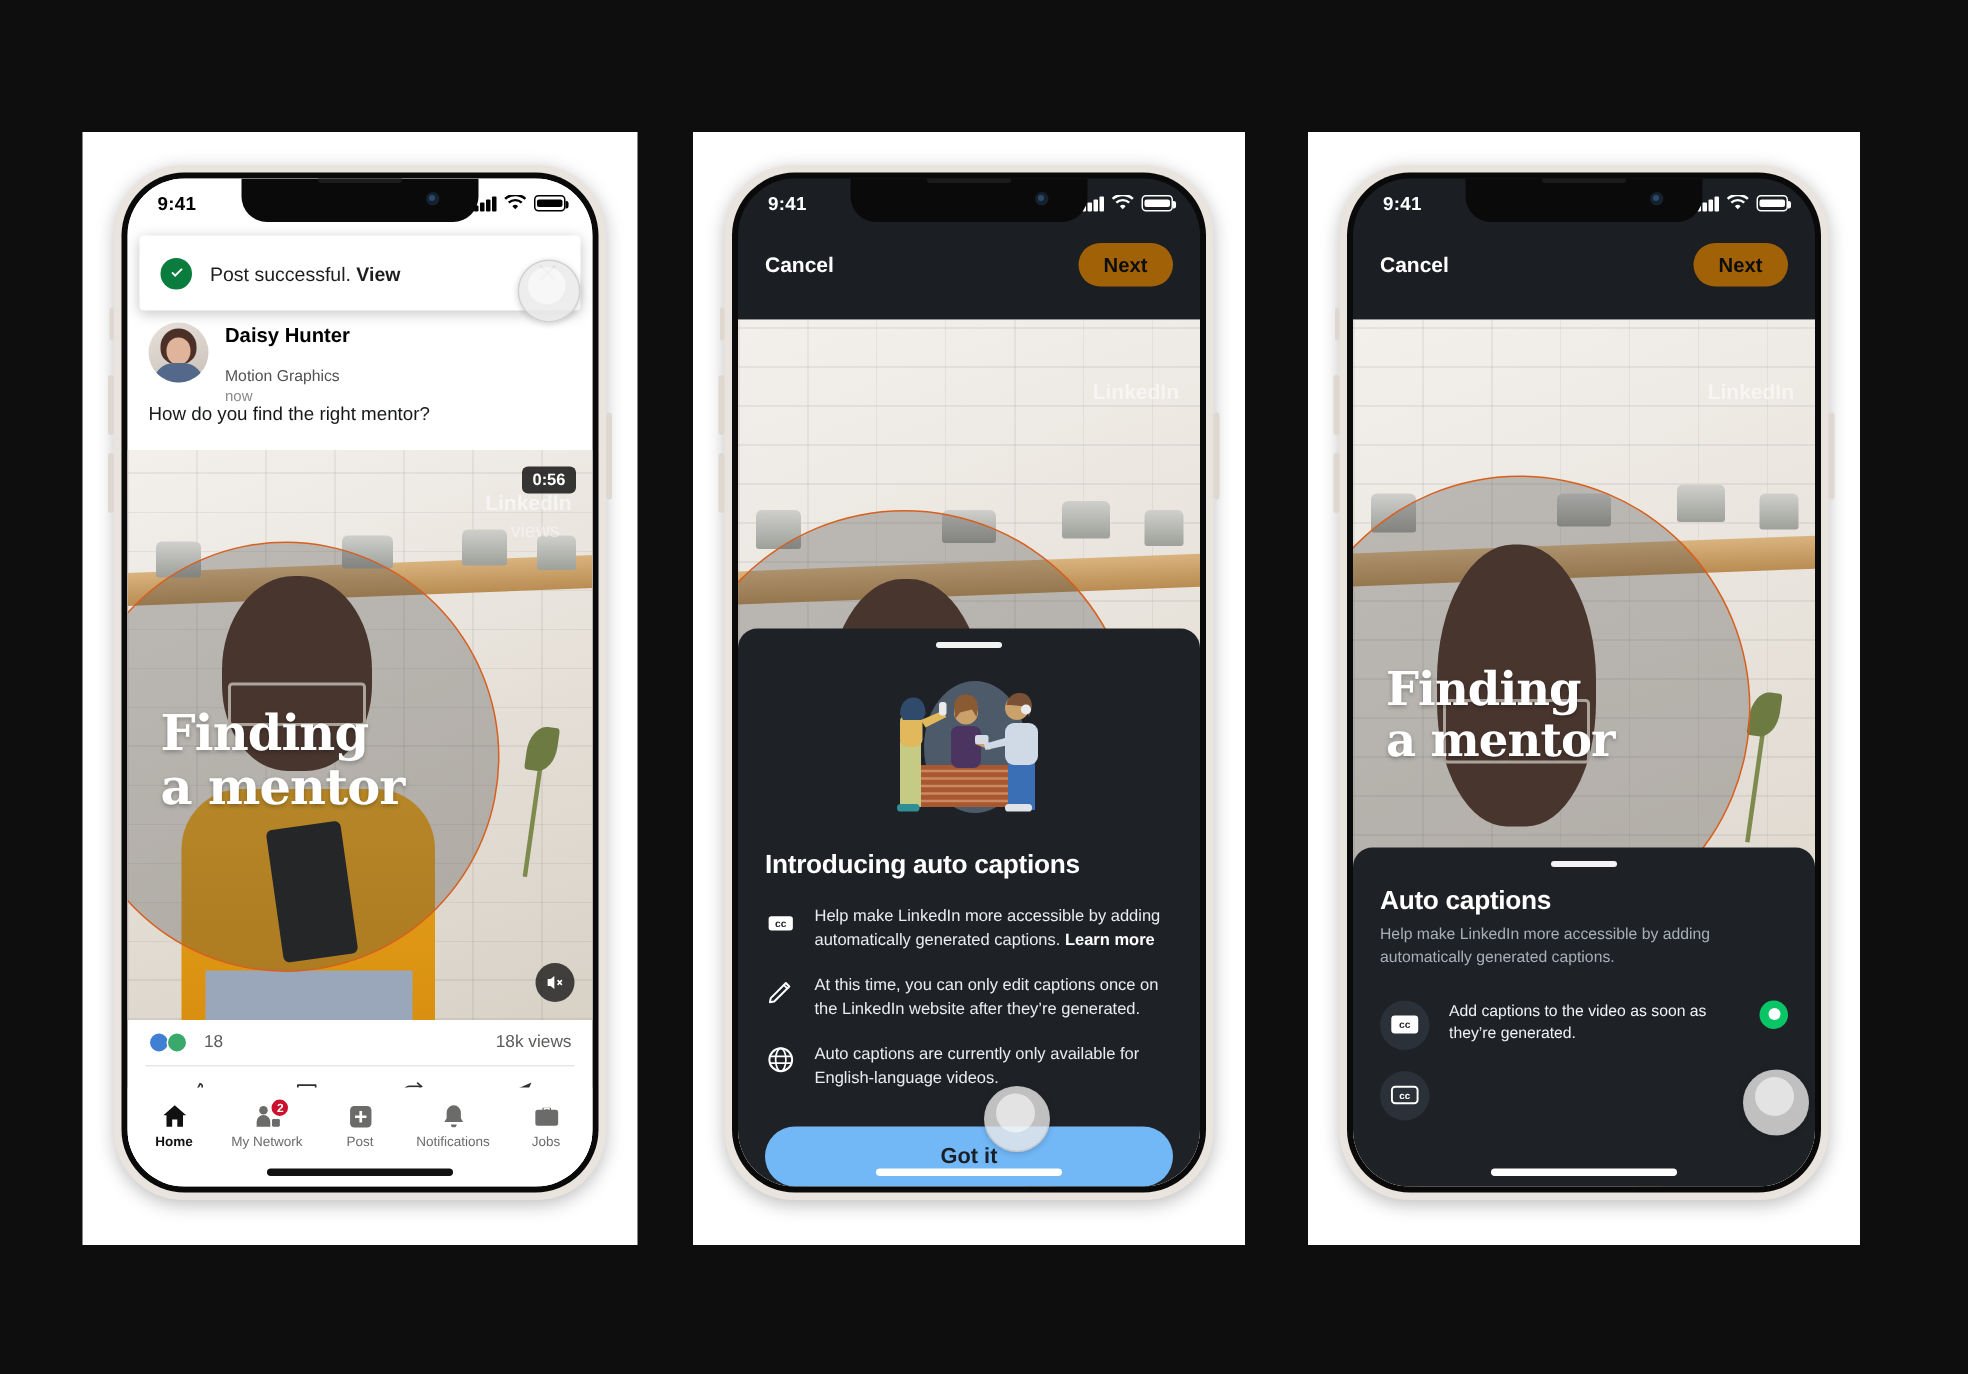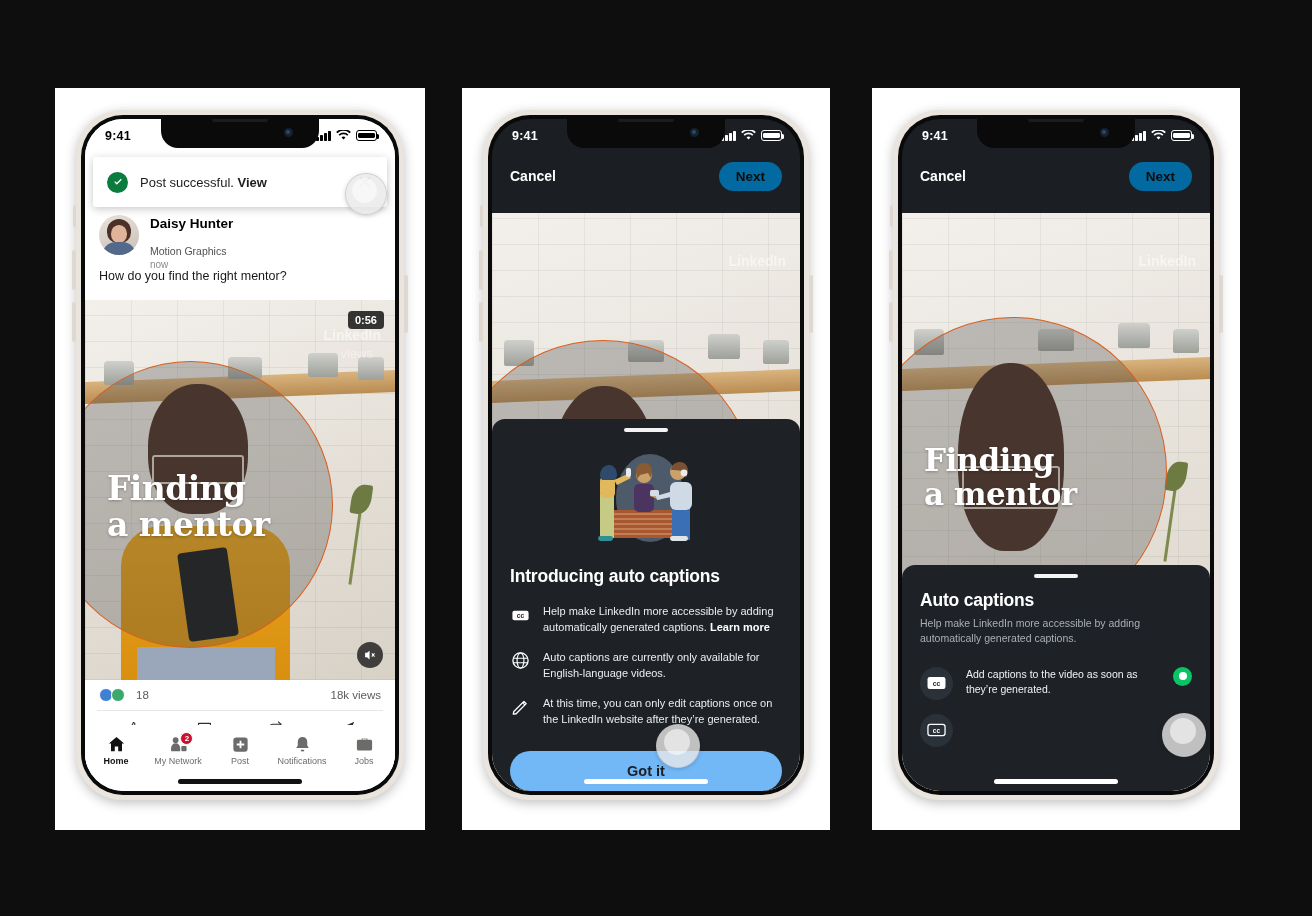--- a/index.html
+++ b/index.html
@@ -189,21 +189,21 @@
   .badge { position: absolute; left: 54%; top: -3px; background: #cb112d; color: #fff;
            font-size: 8px; font-weight: bold; min-width: 13px; height: 13px;
            border-radius: 7px; display: flex; align-items: center;
            justify-content: center; padding: 0 3px; border: 1.5px solid #fff; }
 
   
   .navbar { position: absolute; left: 0; right: 0; top: 33px; height: 48px;
             display: flex; align-items: center; justify-content: space-between;
             padding: 0 18px; z-index: 20; }
   .nav-cancel { color: #fff; font-size: 14px; font-weight: bold; }
-  .nav-next { background: #0369a1; color: #0d0d0d; font-size: 13.5px; font-weight: bold;
+  .nav-next { background: #a16207; color: #0d0d0d; font-size: 13.5px; font-weight: bold;
               padding: 7px 17px; border-radius: 16px; }
 
   .vidwrap { position: absolute; left: 0; right: 0; top: 94px; bottom: 0;
              overflow: hidden; background: #cfc8be; }
   .vidwrap .vtitle { font-size: 31px; top: 42%; }
 
   
   .sheet { position: absolute; left: 0; right: 0; bottom: 0;
            background: #1e2227; border-radius: 13px 13px 0 0; z-index: 40; }
   .grab { width: 44px; height: 4px; border-radius: 3px; background: #fff;
@@ -527,35 +527,35 @@
                 <svg viewBox="0 0 20 20">
                     <rect x="1.5" y="5" width="17" height="10" rx="2" fill="#fff"></rect>
                     <text x="10" y="12.9" font-family="Liberation Sans, sans-serif" font-size="7.2" font-weight="bold" fill="#1e2227" text-anchor="middle">cc</text>
                   </svg>
               </span>
               <span class="bt"><span>Help make LinkedIn more accessible by adding automatically generated captions. </span><b>Learn more</b></span>
             </div>
             <div class="bullet">
               <span class="bi">
                 <svg viewBox="0 0 20 20">
+                    <path d="M3 15.2 13.6 4.6l2.4 2.4L5.4 17.6 2.4 18z" fill="none" stroke="#fff" stroke-width="1.4" stroke-linejoin="round"></path>
+                    <path d="M12.2 6l2.4 2.4" stroke="#fff" stroke-width="1.2"></path>
+                  </svg>
+              </span>
+              <span class="bt">At this time, you can only edit captions once on the LinkedIn website after they’re generated.</span>
+            </div>
+            <div class="bullet">
+              <span class="bi">
+                <svg viewBox="0 0 20 20">
                     <circle cx="10" cy="10" r="8" fill="none" stroke="#fff" stroke-width="1.4"></circle>
                     <ellipse cx="10" cy="10" rx="3.6" ry="8" fill="none" stroke="#fff" stroke-width="1.2"></ellipse>
                     <path d="M2.4 7.6h15.2M2.4 12.4h15.2" stroke="#fff" stroke-width="1.2"></path>
                   </svg>
               </span>
               <span class="bt">Auto captions are currently only available for English-language videos.</span>
-            </div>
-            <div class="bullet">
-              <span class="bi">
-                <svg viewBox="0 0 20 20">
-                    <path d="M3 15.2 13.6 4.6l2.4 2.4L5.4 17.6 2.4 18z" fill="none" stroke="#fff" stroke-width="1.4" stroke-linejoin="round"></path>
-                    <path d="M12.2 6l2.4 2.4" stroke="#fff" stroke-width="1.2"></path>
-                  </svg>
-              </span>
-              <span class="bt">At this time, you can only edit captions once on the LinkedIn website after they’re generated.</span>
             </div>
           </div>
 
           <div class="gotit">Got it</div>
           <div class="cursor" style="left:164px; top:305px; width:44px; height:44px;"></div>
         </div>
 
         <div class="home-ind lt" style="z-index:50;"></div>
       </div>
     </div>

